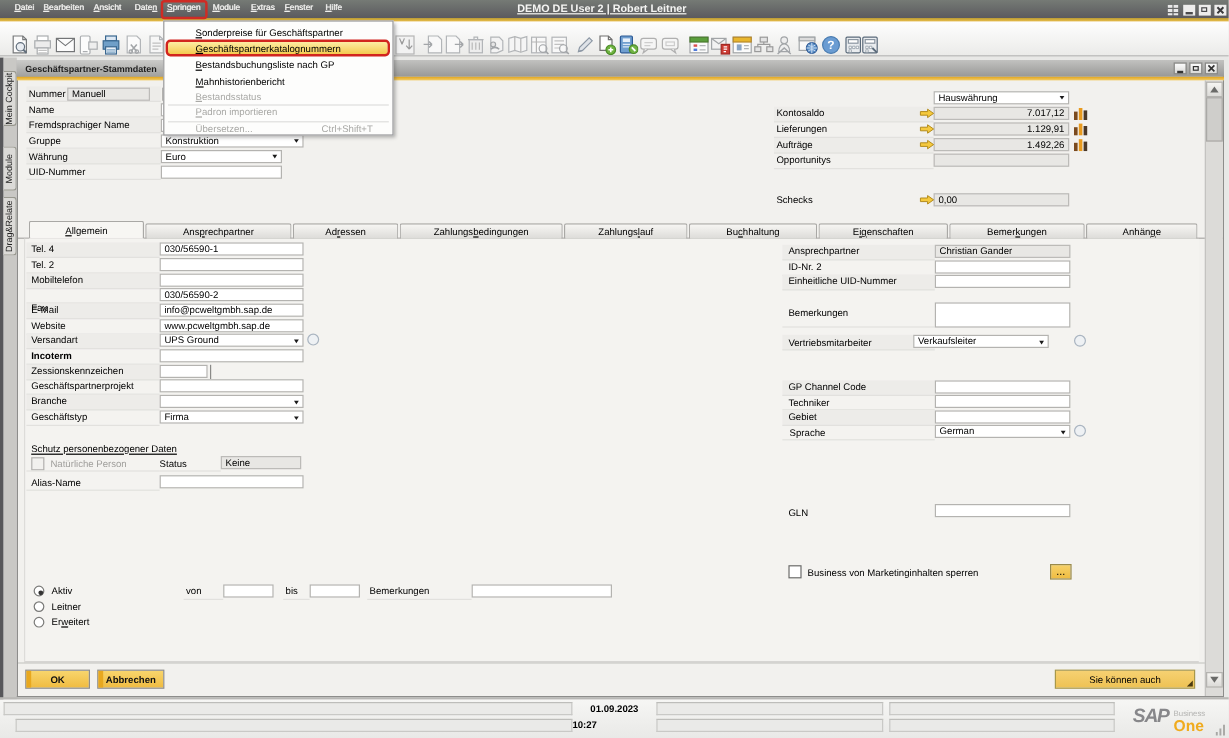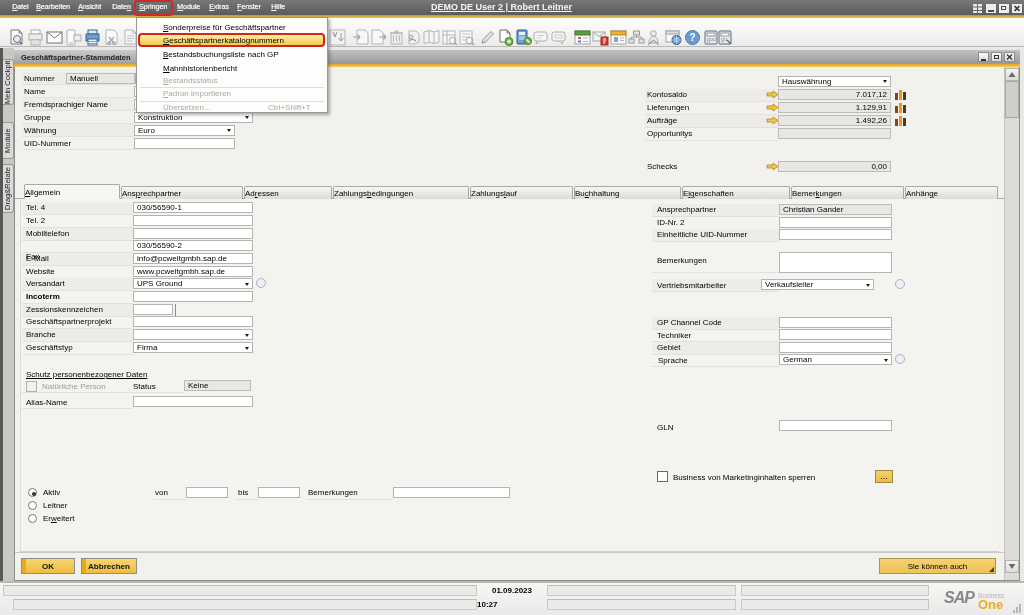--- a/index.html
+++ b/index.html
@@ -14,21 +14,21 @@
 .dd:after{content:"";position:absolute;right:3px;top:3.5px;border-left:2.8px solid transparent;border-right:2.8px solid transparent;border-top:3.5px solid #1a1a1a}
 .arr{position:absolute;width:13px;height:9px}
 .chart{position:absolute;width:12px;height:11px}
 .circ{position:absolute;width:10px;height:10px;border:1.5px solid #a9b4c0;border-radius:50%;background:#eef1f4}
 .btn{position:absolute;background:linear-gradient(#f8d56d,#f0bc41);border:1px solid #8f8e8a;font-size:8px;font-weight:bold;color:#111;text-align:center;line-height:15px}
 .btn:before{content:"";position:absolute;left:0;top:0;bottom:0;width:4px;background:#e8a81f}
 .mi{position:absolute;font-size:8px;color:#0b0b12;white-space:nowrap}
 .mb{position:absolute;top:3px;font-size:7px;color:#f0f0ee;white-space:nowrap;text-shadow:0.4px 0 0 #e8e8e6}
 .u{text-decoration:underline}
 .gray{color:#a8a8a5}
-.tab{position:absolute;top:186px;height:13px;background:linear-gradient(#f7f6f3,#dcdbd8);border:1px solid #a9a8a5;border-bottom:none;border-radius:2px 2px 0 0;font-size:8px;line-height:13px;color:#000}
+.tab{position:absolute;top:186px;height:13px;background:linear-gradient(#f7f6f3,#dcdbd8);border:1px solid #a9a8a5;border-bottom:none;border-radius:2px 2px 0 0;font-size:8px;text-align:center;line-height:13px;color:#000}
 .sbf{position:absolute;background:#eaeae8;border:1px solid #c9c9c6;border-top-color:#bdbdba;height:11px}
 .ic{position:absolute;top:29px;width:17px;height:17px}
 </style>
 </head>
 <body>
 
 <div class="abs" style="left:0;top:0;width:1024px;height:15px;background:linear-gradient(#757a75,#5b5a5e)"></div>
 <div class="abs" style="left:0;top:15px;width:1024px;height:3px;background:linear-gradient(#b89a35,#eec04a)"></div>
 <div class="mb" style="left:12px"><span class="u">D</span>atei</div>
 <div class="mb" style="left:36px"><span class="u">B</span>earbeiten</div>
@@ -252,21 +252,21 @@
 <div class="cell" style="left:22px;top:98px;width:112px;height:13px;background:#edece9"></div>
 <div class="cell" style="left:22px;top:111px;width:112px;height:13px"></div>
 <div class="cell" style="left:22px;top:124px;width:112px;height:13px;background:#edece9"></div>
 <div class="cell" style="left:22px;top:137px;width:112px;height:13px"></div>
 <div class="lab" style="left:24px;top:74px">Nummer</div>
 <div class="lab" style="left:24px;top:87px">Name</div>
 <div class="lab" style="left:24px;top:100px">Fremdsprachiger Name</div>
 <div class="lab" style="left:24px;top:113px">Gruppe</div>
 <div class="lab" style="left:24px;top:126px">Währung</div>
 <div class="lab" style="left:24px;top:139px">UID-Nummer</div>
-<div class="fld gf" style="left:66px;top:72.5px;width:69px">Manuell</div>
+<div class="fld gf" style="left:56px;top:72.5px;width:69px">Manuell</div>
 <div class="fld" style="left:135px;top:72.5px;width:118px">C20000</div>
 <div class="fld" style="left:134px;top:85.5px;width:160px">PC-Welt GmbH</div>
 <div class="fld" style="left:134px;top:98.5px;width:160px"></div>
 <div class="fld dd" style="left:134px;top:111.5px;width:119px">Konstruktion</div>
 <div class="fld dd" style="left:134px;top:124.5px;width:101px">Euro</div>
 <div class="fld" style="left:134px;top:137.5px;width:101px"></div>
 
 <div class="cell" style="left:645px;top:89px;width:133px;height:13px;background:#edece9"></div>
 <div class="cell" style="left:645px;top:102px;width:133px;height:13px"></div>
 <div class="cell" style="left:645px;top:115px;width:133px;height:13px;background:#edece9"></div>
@@ -274,21 +274,21 @@
 <div class="lab" style="left:647px;top:90px">Kontosaldo</div>
 <div class="lab" style="left:647px;top:103px">Lieferungen</div>
 <div class="lab" style="left:647px;top:116px">Aufträge</div>
 <div class="lab" style="left:647px;top:129px">Opportunitys</div>
 <div class="lab" style="left:647px;top:162px">Schecks</div>
 <div class="fld dd" style="left:778px;top:75.5px;width:113px">Hauswährung</div>
 <div class="fld gf" style="left:778px;top:89px;width:113px;text-align:right">7.017,12</div>
 <div class="fld gf" style="left:778px;top:102px;width:113px;text-align:right">1.129,91</div>
 <div class="fld gf" style="left:778px;top:115px;width:113px;text-align:right">1.492,26</div>
 <div class="fld gf" style="left:778px;top:128px;width:113px"></div>
-<div class="fld gf" style="left:778px;top:161px;width:113px;text-align:right">0,00</div>
+<div class="fld gf" style="left:778px;top:161px;width:113px;">0,00</div>
 <svg class="arr" style="left:766px;top:90px" viewBox="0 0 13 9">
     <path d="M1 3h6V1l5 3.5L7 8V6H1z" fill="#f5c93d" stroke="#b08818" stroke-width="0.8"></path>
   </svg>
 <svg class="arr" style="left:766px;top:103px" viewBox="0 0 13 9">
     <path d="M1 3h6V1l5 3.5L7 8V6H1z" fill="#f5c93d" stroke="#b08818" stroke-width="0.8"></path>
   </svg>
 <svg class="arr" style="left:766px;top:116px" viewBox="0 0 13 9">
     <path d="M1 3h6V1l5 3.5L7 8V6H1z" fill="#f5c93d" stroke="#b08818" stroke-width="0.8"></path>
   </svg>
 <svg class="arr" style="left:766px;top:162px" viewBox="0 0 13 9">

